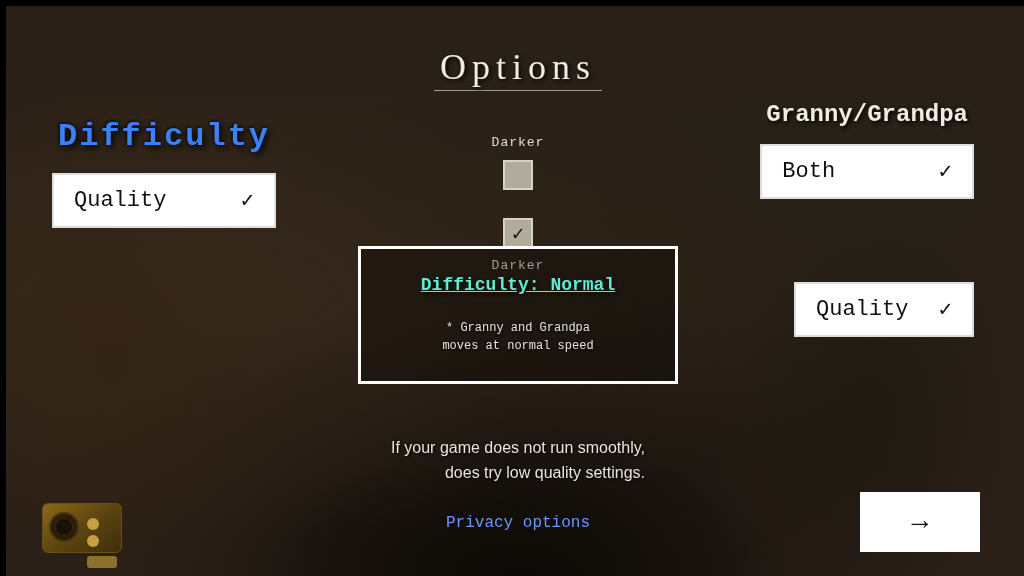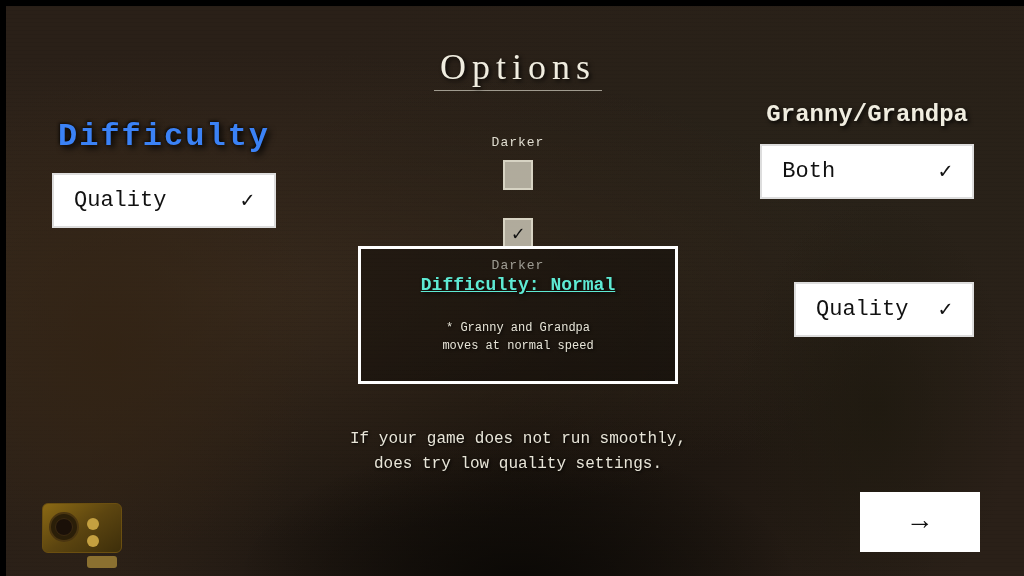--- a/index.html
+++ b/index.html
@@ -205,27 +205,27 @@
       font-size: 12px;
       color: #e8e5d8;
       font-family: 'Courier New', monospace;
       line-height: 1.5;
       text-shadow: 1px 1px 3px rgba(0,0,0,0.8);
     }
 
     
     .bottom-note {
       position: absolute;
-      bottom: 98px;
+      bottom: 90px;
       left: 50%;
       transform: translateX(-50%);
-      text-align: center;
+      text-align: right;
       font-size: 16px;
       color: #e8e5d8;
-      font-family: Liberation Mono, monospace;
+      font-family: Liberation Sans, sans-serif;
       white-space: nowrap;
       text-shadow: 1px 1px 3px rgba(0,0,0,0.9);
       line-height: 1.6;
     }
 
     .privacy-link {
       position: absolute;
       bottom: 44px;
       left: 50%;
       transform: translateX(-50%);
@@ -375,20 +375,21 @@
     <div class="info-text">
       * Granny and Grandpa<br>moves at normal speed
     </div>
   </div>
 
   <div class="bottom-note">
     <span>If your game does not run smoothly,</span><br>
     <span>does try low quality settings.</span>
   </div>
 
+  <a class="privacy-link">Privacy options</a>
 
   <div class="arrow-btn">
     <span class="arrow-symbol">→</span>
   </div>
 
   <div class="radio-icon">
     <div class="radio-body">
       <div class="radio-speaker"></div>
       <div class="radio-controls">
         <div class="radio-knob"></div>

